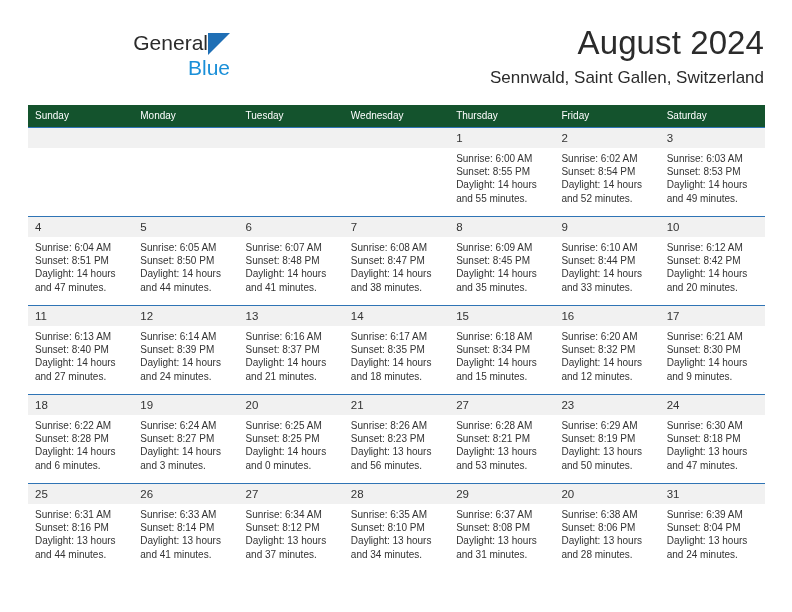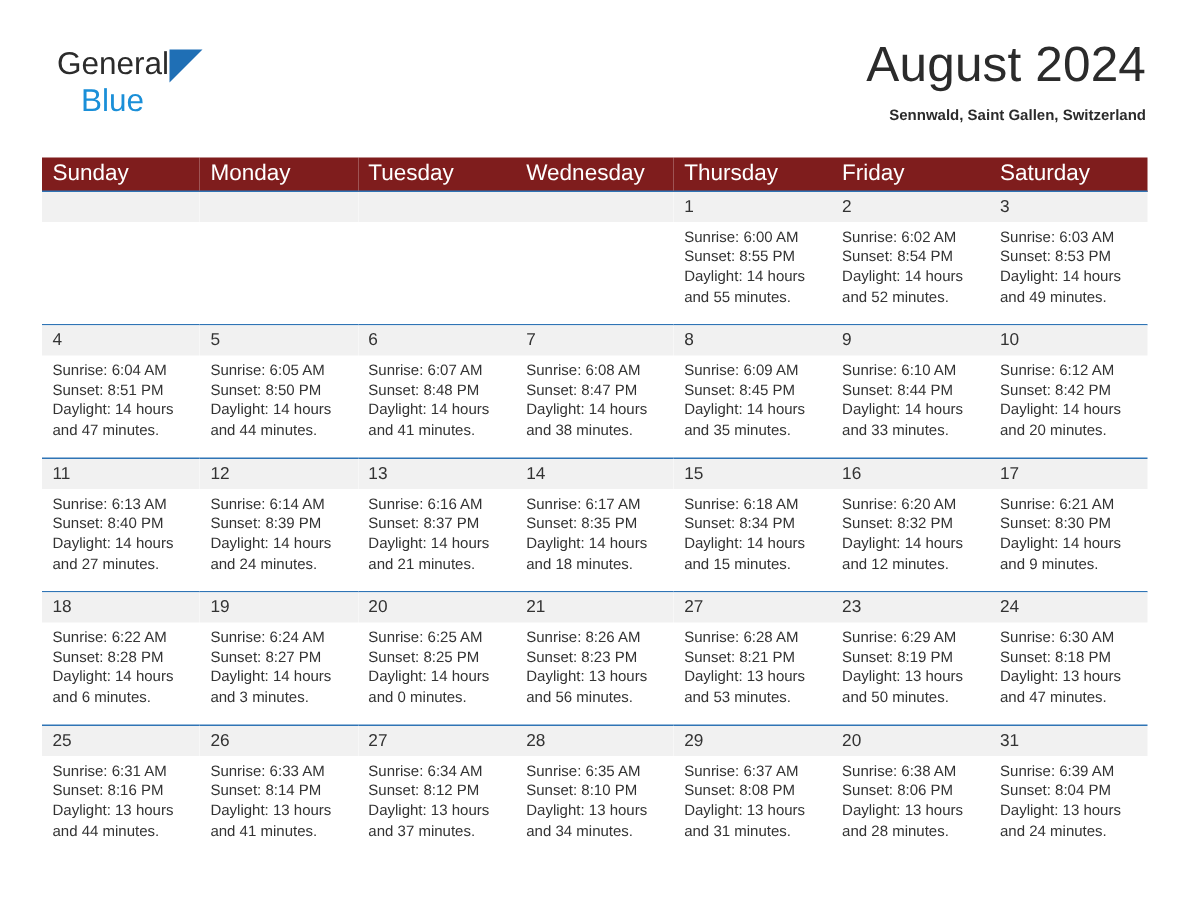--- a/index.html
+++ b/index.html
@@ -28,25 +28,26 @@
   .header {
     position: absolute;
     left: 28px;
     top: 26px;
     right: 28px;
     height: 72px;
   }
 
   .brand {
     position: absolute;
-    left: 10px;
+    left: 22px;
     top: 6px;
     width: 180px;
     height: 56px;
     line-height: 1;
+    text-align: right;
   }
   .brand-row1 {
     position: relative;
     display: block;
     font-size: 21px;
     letter-spacing: 0px;
     color: #2b2b2b;
     font-family: "Liberation Sans", sans-serif;
     height: 24px;
   }
@@ -83,41 +84,41 @@
   }
   .cal-title {
     font-size: 33px;
     color: #2b2b2b;
     font-weight: normal;
     line-height: 34px;
     margin: 0;
     letter-spacing: 0.1px;
   }
   .cal-subtitle {
-    font-size: 10px;
+    font-size: 17px;
     color: #2b2b2b;
     line-height: 20px;
     margin: 8px 0 0 0;
-    font-weight: bold;
+    font-weight: normal;
   }
 
   
   .calendar {
     position: absolute;
     left: 28px;
     top: 105px;
     width: 737px;
     border-collapse: collapse;
     table-layout: fixed;
   }
 
   .calendar th {
-    background: #7f1d1d;
+    background: #14532d;
     color: #ffffff;
-    font-size: 15px;
+    font-size: 10px;
     font-weight: normal;
     text-align: left;
     padding: 5px 0 5px 7px;
     height: 19px;
     line-height: 12px;
     border: none;
   }
 
   .calendar td {
     vertical-align: top;

